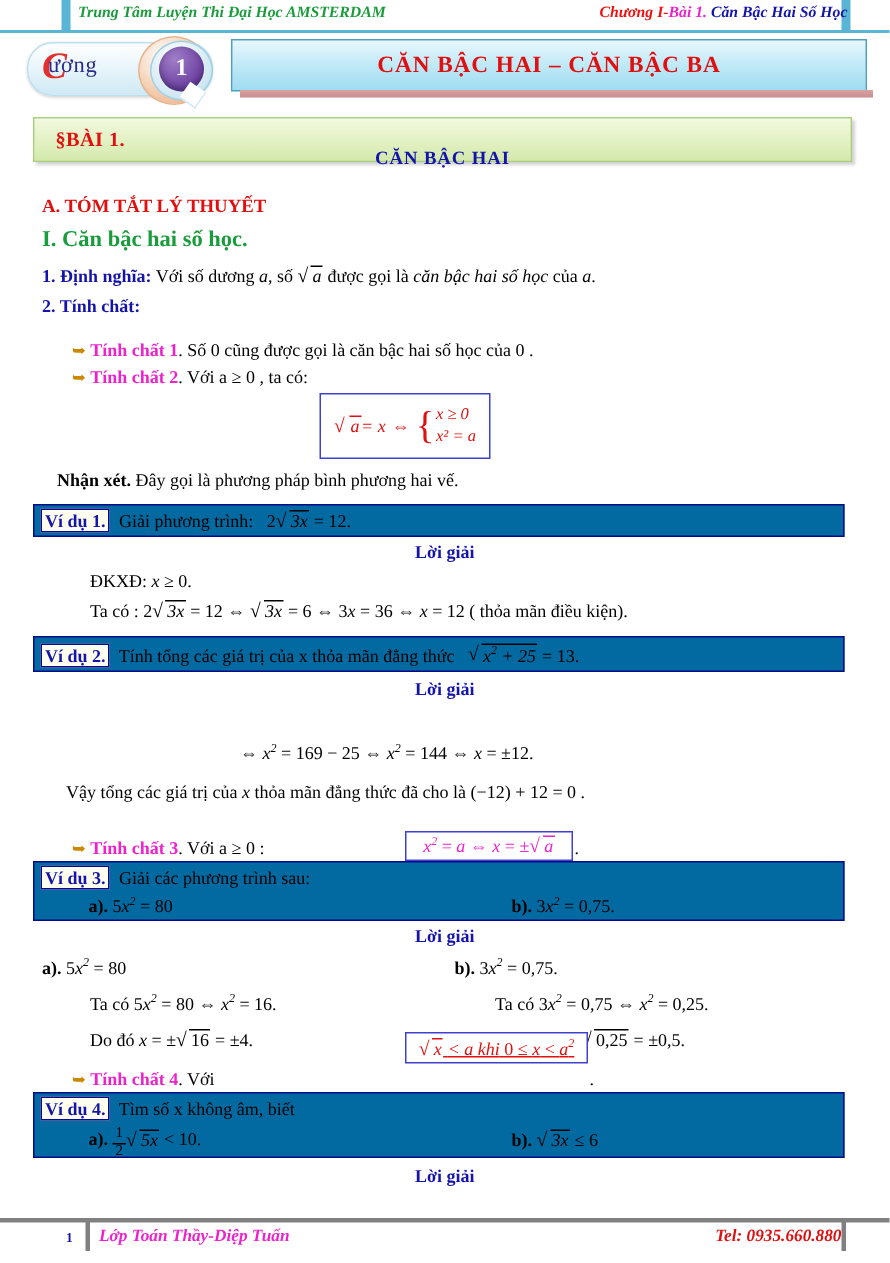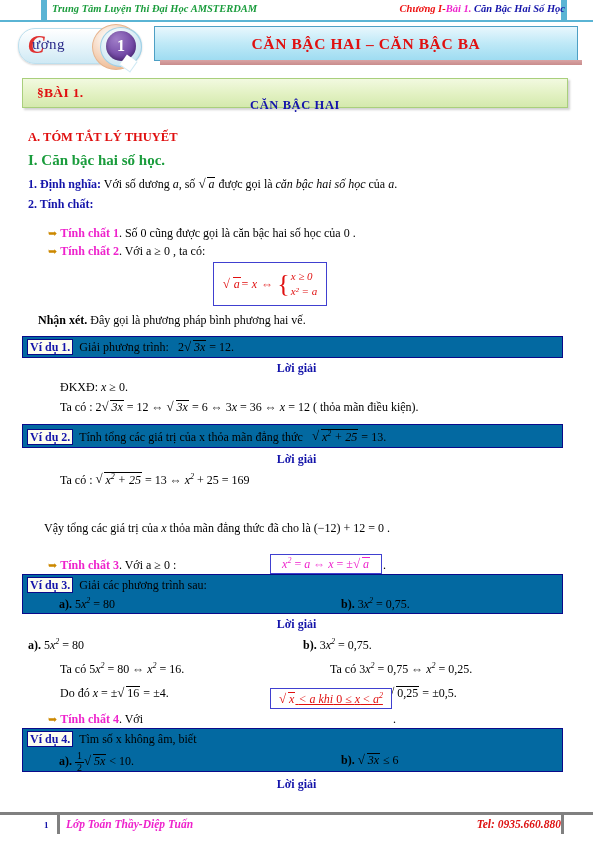--- a/index.html
+++ b/index.html
@@ -272,21 +272,21 @@
   <div class="t" style="left:60px;top:400px;">Ta có :  2<span class="sq"><span class="ovl mi">3x</span></span> = 12 ⇔ <span class="sq"><span class="ovl mi">3x</span></span> = 6 ⇔ 3<span class="mi">x</span> = 36 ⇔ <span class="mi">x</span> = 12  ( thỏa mãn điều kiện).</div>
 
   <div class="vd" style="top:424px;height:24px;">
     <div class="vd-line" style="left:4px;top:4px;">
       <span class="vd-label">Ví dụ 2.</span>
       <span>Tính tổng các giá trị của  x  thỏa mãn đẳng thức</span>
       <span style="margin-left:6px;"><span class="sq"><span class="ovl mi">x<sup class="e">2</sup> + 25</span></span> = 13.</span>
     </div>
   </div>
   <div class="lg" style="top:452px;">Lời giải</div>
-  <div class="t" style="left:60px;top:472px;">Ta có :  <span class="sq"><span class="ovl mi">x<sup class="e">2</sup> + 25</span></span> = 13  ⇔ <span class="mi">x</span><sup class="e">2</sup> + 25 = 169</div>
+  <div class="t" style="left:160px;top:494px;">⇔ <span class="mi">x</span><sup class="e">2</sup> = 169 − 25 ⇔ <span class="mi">x</span><sup class="e">2</sup> = 144 ⇔ <span class="mi">x</span> = ±12.</div>
   <div class="t" style="left:44px;top:521px;">Vậy tổng các giá trị của <span class="mi">x</span> thỏa mãn đẳng thức  đã cho là (−12) + 12 = 0 .</div>
 
   <div class="t" style="left:48px;top:558px;">
     <span class="bullet">➥</span>
     <span class="tc">Tính chất 3</span><span>. Với a ≥ 0 :</span>
   </div>
   <div class="fbox" style="left:270px;top:554px;width:110px;height:18px;">
     <span style="color:#ee22cc;"><span class="mi">x</span><sup class="e">2</sup> = <span class="mi">a</span> ⇔ <span class="mi">x</span> = ±<span class="sq"><span class="ovl mi">a</span></span></span>
   </div>
   <div class="t" style="left:383px;top:558px;">.</div>

